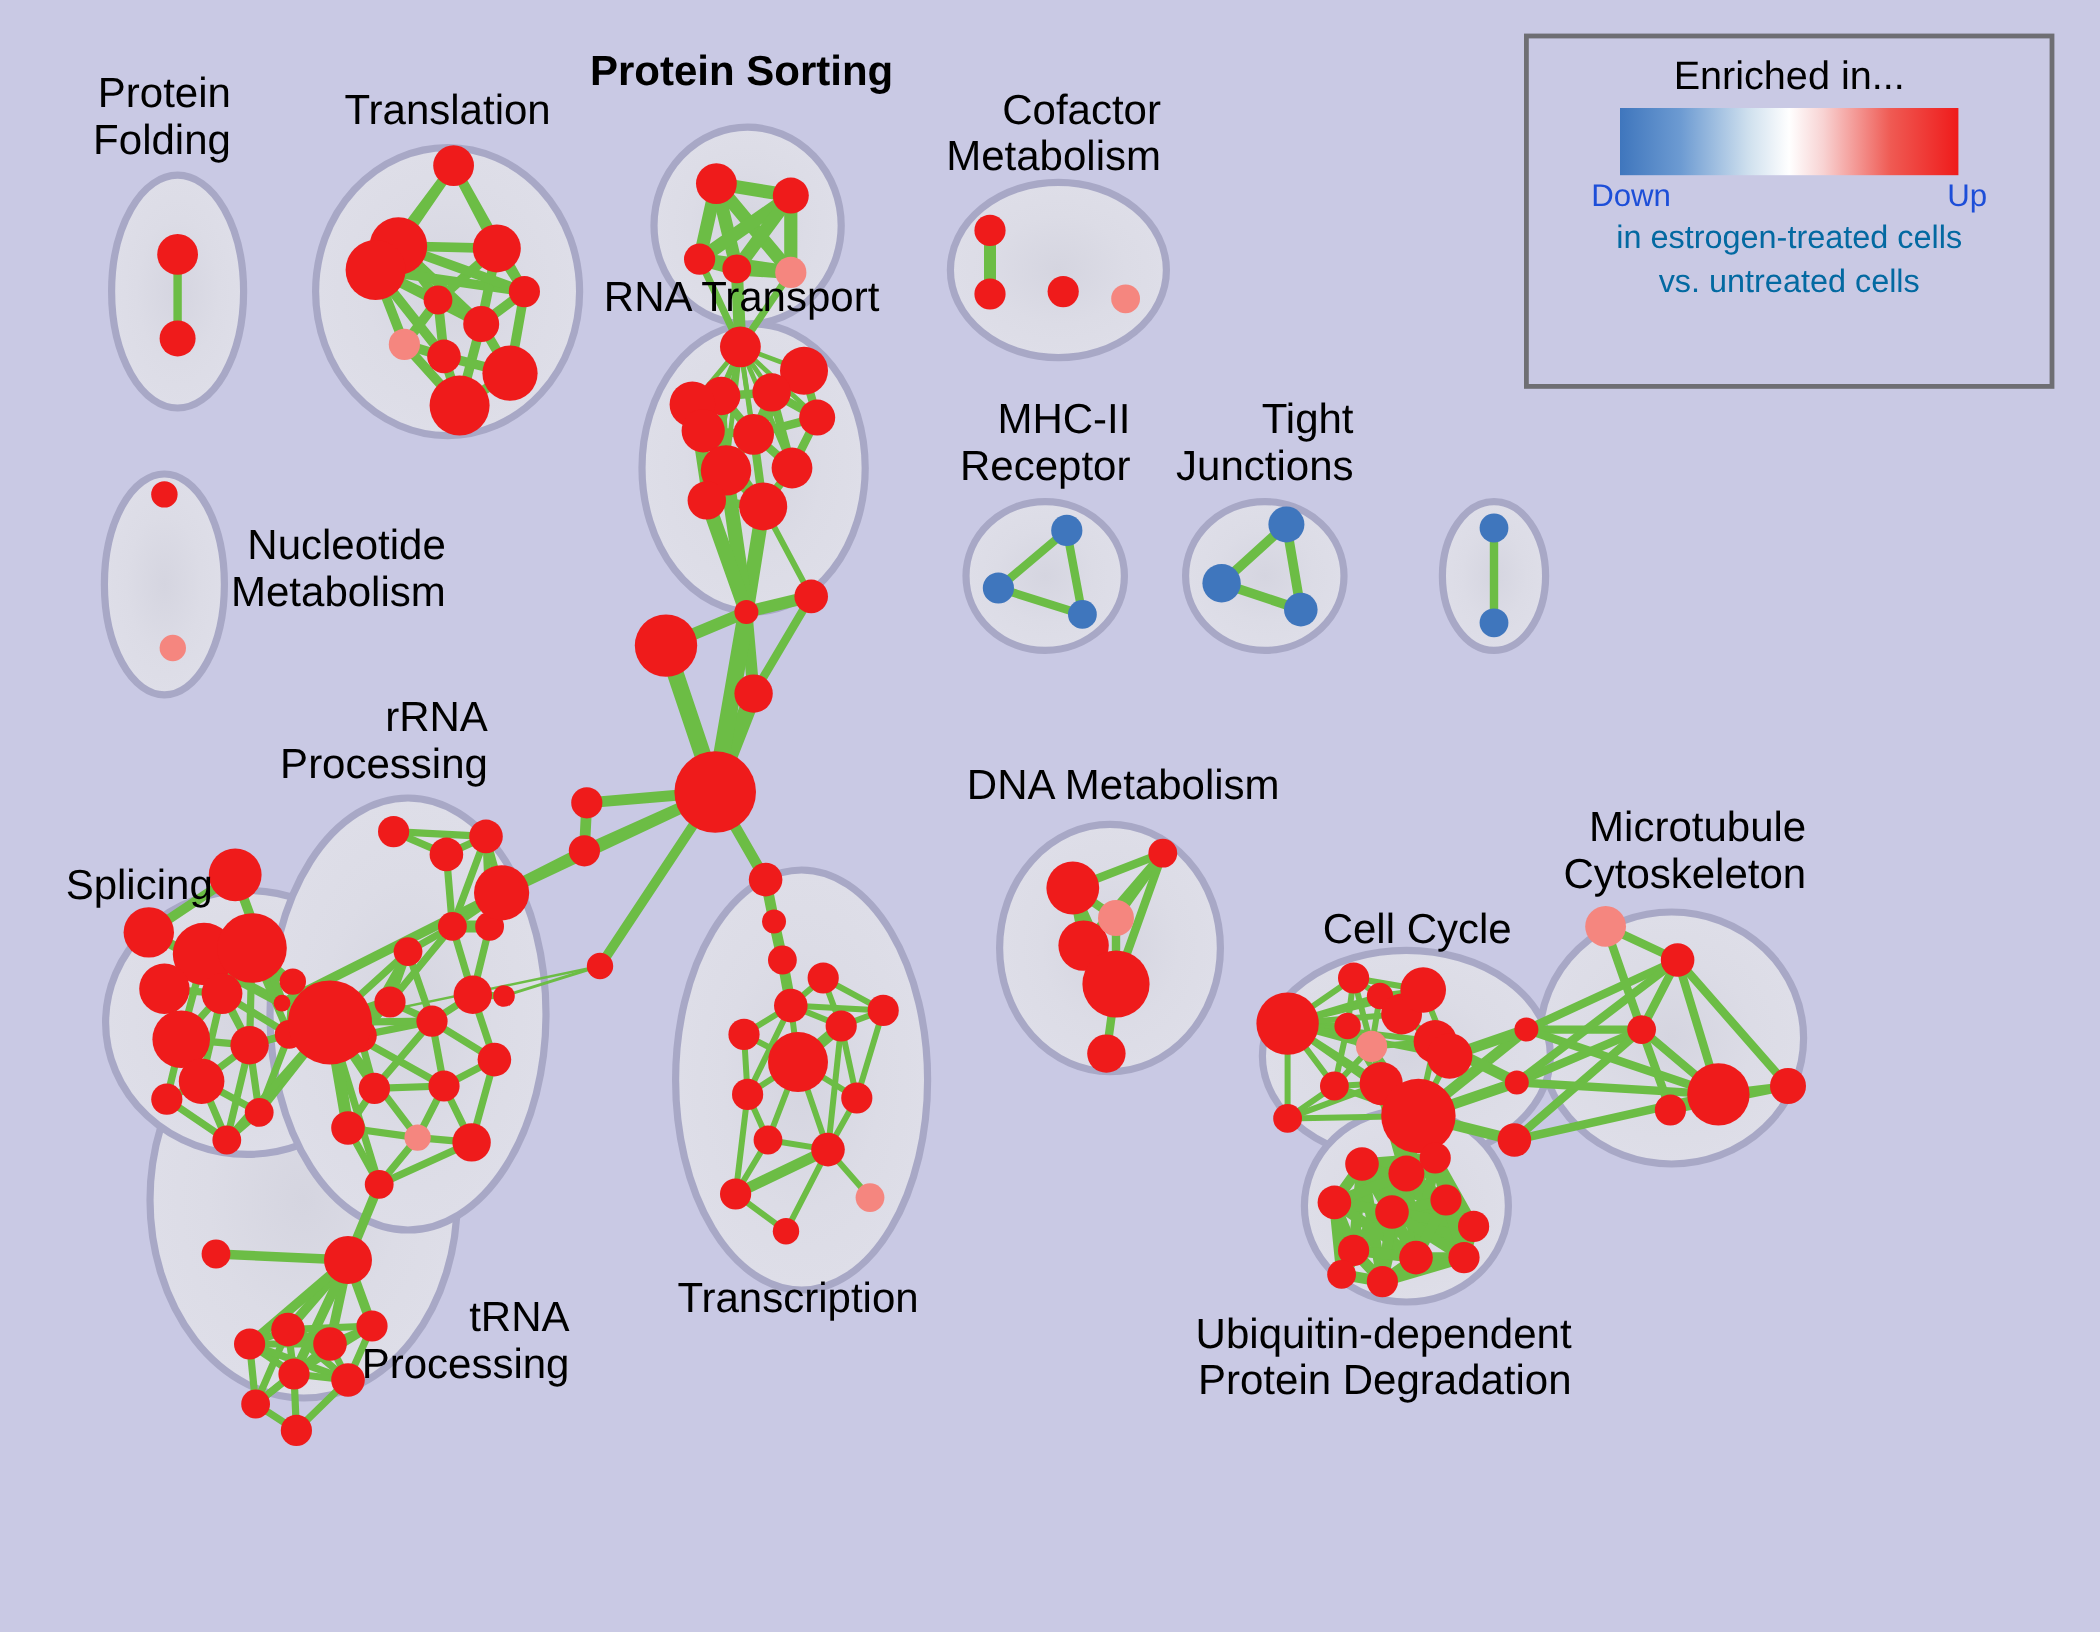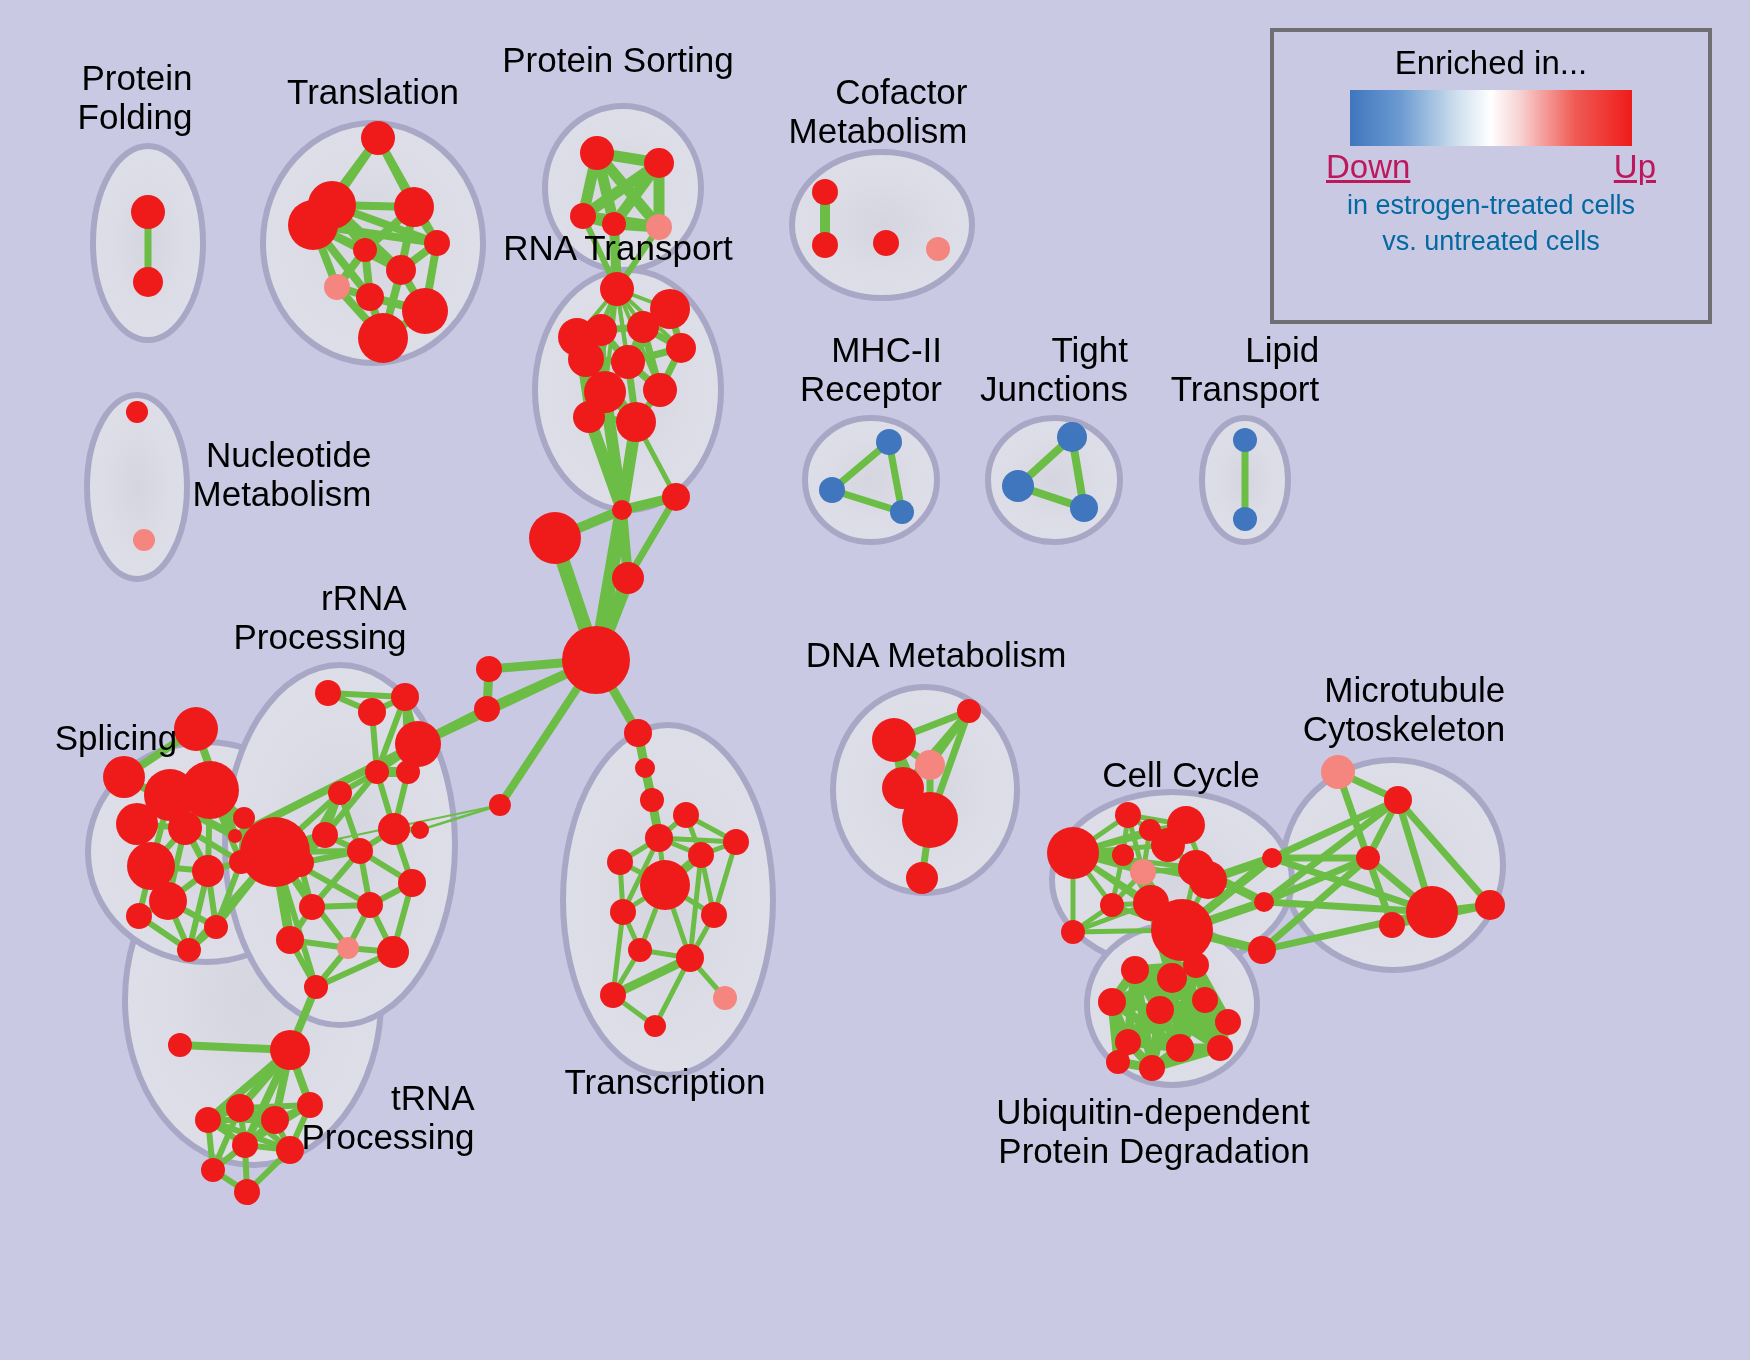--- a/index.html
+++ b/index.html
@@ -38,21 +38,21 @@
   #legend .lg-title{
     font-size:33px;color:#000;margin-top:12px;
   }
   #legend .lg-bar{
     width:282px;height:56px;margin:8px auto 0 auto;
     background:linear-gradient(to right,#3f76bd 0%,#6d9bd2 18%,#cfe0ee 38%,#ffffff 50%,#f8d3d3 60%,#ef5a53 80%,#ef1b1b 100%);
   }
   #legend .lg-ends{
     width:330px;margin:2px auto 0 auto;
     display:flex;justify-content:space-between;
-    font-size:33px;color:#be185d;text-decoration:underline;
+    font-size:26px;color:#1d4ed8;
   }
   #legend .lg-sub{
     font-size:27px;color:#0369a1;line-height:1.18;margin-top:4px;
   }
 </style>
 </head>
 <body>
 
 <div id="stage">
 
@@ -720,32 +720,30 @@
       <circle cx="1180" cy="1048" r="14" fill="#ef1b1b"></circle>
       <circle cx="1220" cy="1048" r="13" fill="#ef1b1b"></circle>
       <circle cx="1118" cy="1062" r="12" fill="#ef1b1b"></circle>
       <circle cx="1152" cy="1068" r="13" fill="#ef1b1b"></circle>
     </g>
   </svg>
 
   <div class="clabel" style="left:135px;top:58px;">Protein
 Folding</div>
   <div class="clabel" style="left:373px;top:40px;margin-top:32px;">Translation</div>
-  <div class="clabel" style="left:618px;top:40px;">Protein Sorting</div>
+  <div class="clabel" style="left:618px;top:40px;font-weight:bold;">Protein Sorting</div>
   <div class="clabel" style="left:618px;top:228px;">RNA Transport</div>
   <div class="clabel" style="left:878px;top:72px;">Cofactor
 Metabolism</div>
   <div class="clabel" style="left:282px;top:435px;">Nucleotide
 Metabolism</div>
   <div class="clabel" style="left:871px;top:330px;">MHC-II
 Receptor</div>
   <div class="clabel" style="left:1054px;top:330px;">Tight
 Junctions</div>
-  <div class="clabel" style="left:1245px;top:330px;">Lipid
-Transport</div>
   <div class="clabel" style="left:116px;top:718px;">Splicing</div>
   <div class="clabel" style="left:320px;top:578px;">rRNA
 Processing</div>
   <div class="clabel" style="left:388px;top:1078px;">tRNA
 Processing</div>
   <div class="clabel" style="left:665px;top:1062px;">Transcription</div>
   <div class="clabel" style="left:936px;top:635px;">DNA Metabolism</div>
   <div class="clabel" style="left:1181px;top:755px;">Cell Cycle</div>
   <div class="clabel" style="left:1153px;top:1092px;">Ubiquitin-dependent
 Protein Degradation</div>

